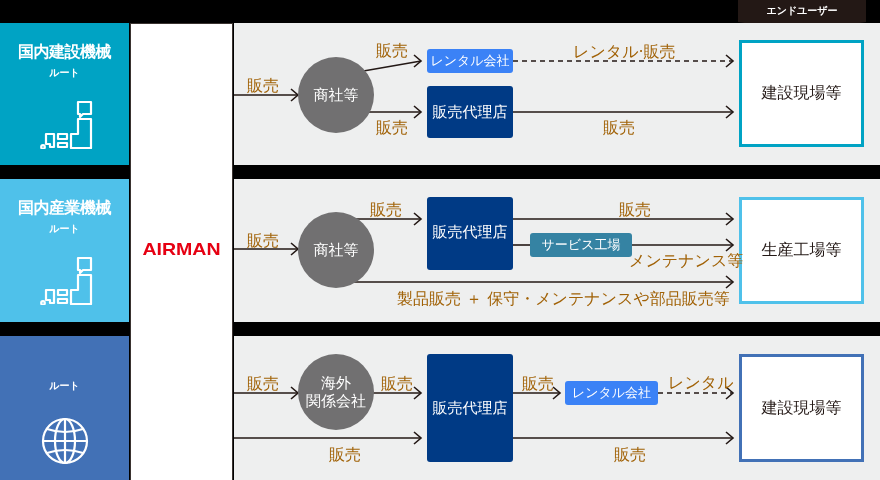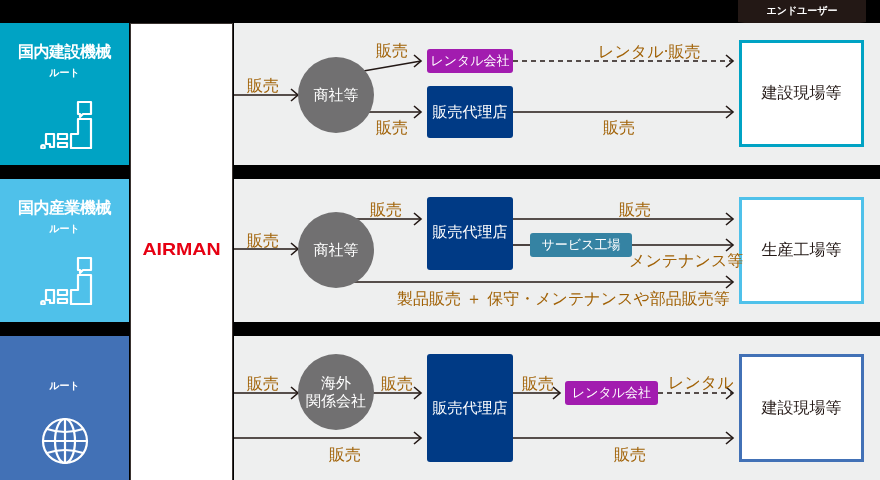--- a/index.html
+++ b/index.html
@@ -12,21 +12,21 @@
   .airman-col { position:absolute; left:130px; top:23px; width:101px; height:457px; background:#fff;
                 border:1.5px solid #3a3330; border-bottom:none; }
   .airman-logo { position:absolute; left:0; right:0; top:216px; text-align:center; color:#e60012;
                  font-family:"Liberation Sans",sans-serif; font-weight:900; font-size:17px; letter-spacing:0px;
                  transform:scaleX(1.15); }
   .lane { position:absolute; left:234px; width:646px; background:#eeefef; }
   .circle { position:absolute; border-radius:50%; background:#717071; color:#fff; font-size:15px;
             display:flex; align-items:center; justify-content:center; text-align:center; line-height:18px; }
   .dealer { position:absolute; background:#003a85; color:#fff; border-radius:3px; font-size:15px;
             display:flex; align-items:center; justify-content:center; }
-  .rental { position:absolute; background:#a21caf; color:#fff; border-radius:3px; font-size:13px;
+  .rental { position:absolute; background:#3b82f6; color:#fff; border-radius:3px; font-size:13px;
             display:flex; align-items:center; justify-content:center; height:24px; }
   .service { position:absolute; background:#3583a3; color:#fff; border-radius:3px; font-size:13px;
              display:flex; align-items:center; justify-content:center; height:24px; }
   .enduser { position:absolute; left:739px; width:125px; background:#fff; color:#231815; font-size:16px;
              display:flex; align-items:center; justify-content:center; box-sizing:border-box; border:3px solid; }
   .lbl { position:absolute; font-size:16px; color:#a16207; white-space:nowrap; }
   svg.lines { position:absolute; left:0; top:0; width:880px; height:480px; pointer-events:none; }
   .tag { position:absolute; left:738px; top:0; width:128px; height:22px; background:#231815; color:#fff;
          font-size:10px; font-weight:bold; display:flex; align-items:center; justify-content:center; }
   .tag-arrow { position:absolute; left:738px; top:22px; width:0; height:0;
@@ -132,21 +132,21 @@
 
 </svg>
 
 <div class="circle" style="left:298px;top:57px;width:76px;height:76px;">商社等</div>
 <div class="rental" style="left:427px;top:49px;width:86px;">レンタル会社</div>
 <div class="dealer" style="left:427px;top:86px;width:86px;height:52px;">販売代理店</div>
 <div class="enduser" style="top:40px;height:107px;border-color:#00a3c4;">建設現場等</div>
 <div class="lbl" style="left:247px;top:76px;">販売</div>
 <div class="lbl" style="left:376px;top:41px;">販売</div>
 <div class="lbl" style="left:376px;top:118px;">販売</div>
-<div class="lbl" style="left:598px;top:42px;">レンタル·販売</div>
+<div class="lbl" style="left:573px;top:42px;">レンタル·販売</div>
 <div class="lbl" style="left:603px;top:118px;">販売</div>
 
 <div class="circle" style="left:298px;top:212px;width:76px;height:76px;">商社等</div>
 <div class="dealer" style="left:427px;top:197px;width:86px;height:73px;align-items:flex-start;padding-top:26px;box-sizing:border-box;">販売代理店</div>
 <div class="service" style="left:530px;top:233px;width:102px;">サービス工場</div>
 <div class="enduser" style="top:197px;height:107px;border-color:#4fc1ea;">生産工場等</div>
 <div class="lbl" style="left:247px;top:231px;">販売</div>
 <div class="lbl" style="left:370px;top:200px;">販売</div>
 <div class="lbl" style="left:619px;top:200px;">販売</div>
 <div class="lbl" style="left:629px;top:251px;">メンテナンス等</div>

